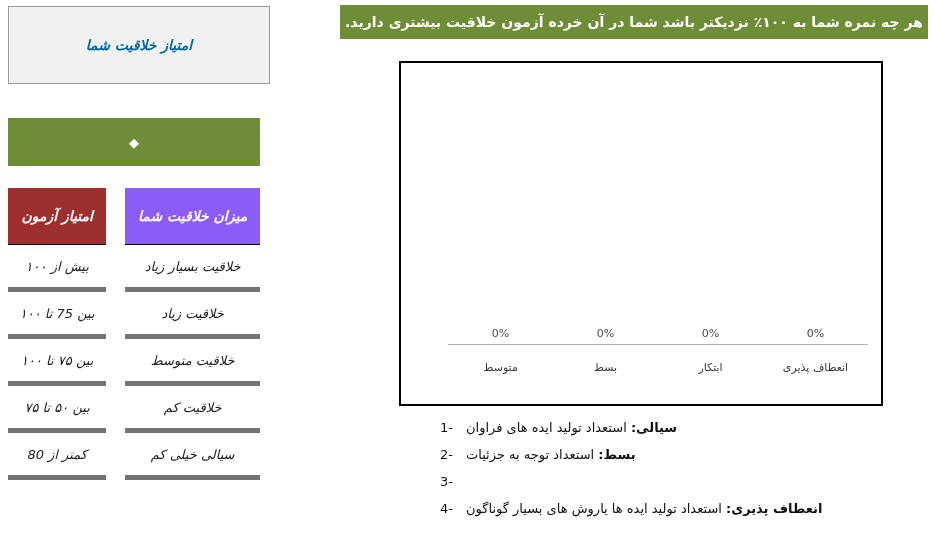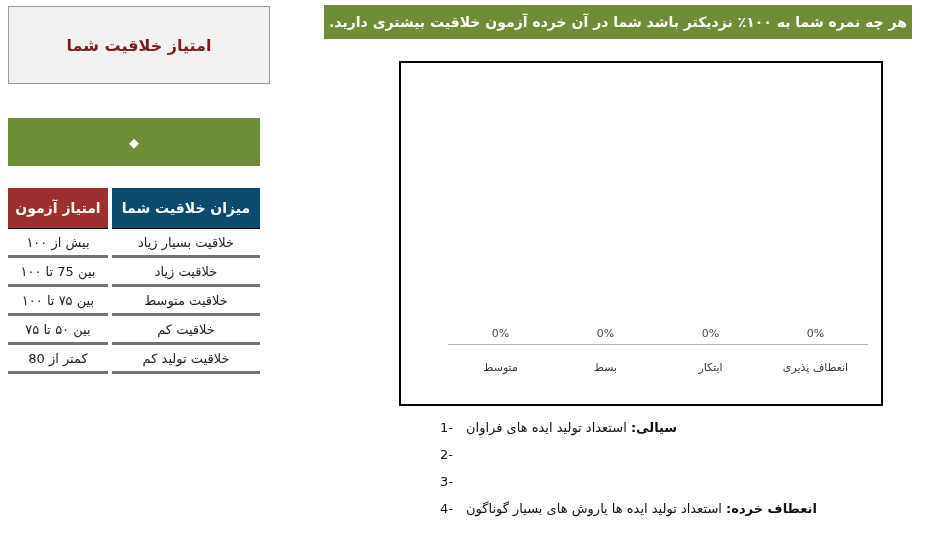--- a/index.html
+++ b/index.html
@@ -23,24 +23,25 @@
     width: 262px;
     height: 78px;
     border: 1px solid #9a9a9a;
     background: #f1f1f1;
     display: flex;
     align-items: center;
     justify-content: center;
     box-sizing: border-box;
   }
   #title-box .title-text {
-    color: #7f1d1d;
-    font-size: 16px;
+    color: #0369a1;
+    font-size: 14px;
     font-weight: bold;
     direction: rtl;
+    font-style: italic;
   }
 
   #green-bar {
     position: absolute;
     left: 8px;
     top: 118px;
     width: 252px;
     height: 48px;
     background: #6f8c37;
     display: flex;
@@ -56,51 +57,52 @@
   
   #legend-table {
     position: absolute;
     left: 8px;
     top: 188px;
     width: 252px;
     border-collapse: collapse;
     direction: rtl;
   }
   #legend-table td, #legend-table th {
-    padding: 0;
+    padding: 8px;
     margin: 6px;
+    font-style: italic;
   }
   .hdr {
     height: 40px;
     font-size: 14px;
     font-weight: bold;
     color: #ffffff;
     text-align: center;
     vertical-align: middle;
   }
   .hdr-score { background: #9e2f2f; width: 100px; }
-  .hdr-level { background: #0c4a6e; width: 148px; }
+  .hdr-level { background: #8b5cf6; width: 148px; }
   .cell {
     height: 26px;
     font-size: 13px;
     color: #222222;
     text-align: center;
     vertical-align: middle;
     border-top: 1px solid #000;
-    border-bottom: 3px solid #737373;
+    border-bottom: 5px solid #737373;
     background: #ffffff;
   }
   .cell-score { width: 100px; }
   .cell-level { width: 148px; }
   .spacer-col { width: 4px; background: #ffffff; border: none; }
 
   
   #banner {
     position: absolute;
-    left: 324px;
+    left: 340px;
     top: 5px;
     width: 588px;
     height: 34px;
     background: #6f8c37;
     display: flex;
     align-items: center;
     justify-content: center;
     box-sizing: border-box;
   }
   #banner .banner-text {
@@ -237,21 +239,21 @@
       <td class="cell cell-level">خلاقیت متوسط</td>
       <td class="spacer-col"></td>
       <td class="cell cell-score">بین ۷۵ تا ۱۰۰</td>
     </tr>
     <tr>
       <td class="cell cell-level">خلاقیت کم</td>
       <td class="spacer-col"></td>
       <td class="cell cell-score">بین ۵۰ تا ۷۵</td>
     </tr>
     <tr>
-      <td class="cell cell-level">خلاقیت تولید کم</td>
+      <td class="cell cell-level">سیالی خیلی کم</td>
       <td class="spacer-col"></td>
       <td class="cell cell-score">کمتر از 80</td>
     </tr>
   </tbody>
 </table>
 
 <div id="banner">
   <span class="banner-text">هر چه نمره شما به ۱۰۰٪ نزدیکتر باشد شما در آن خرده آزمون خلاقیت بیشتری دارید.</span>
 </div>
 
@@ -282,21 +284,22 @@
   </div>
 </div>
 
 <div id="footnotes">
   <div class="note-row">
     <span class="note-num">1-</span>
     <span class="note-text"><b>سیالی:</b> استعداد تولید ایده های فراوان</span>
   </div>
   <div class="note-row">
     <span class="note-num">2-</span>
+    <span class="note-text"><b>بسط:</b> استعداد توجه به جزئیات</span>
   </div>
   <div class="note-row">
     <span class="note-num">3-</span>
   </div>
   <div class="note-row">
     <span class="note-num">4-</span>
-    <span class="note-text"><b>انعطاف خرده:</b> استعداد تولید ایده ها یاروش های بسیار گوناگون</span>
+    <span class="note-text"><b>انعطاف پذیری:</b> استعداد تولید ایده ها یاروش های بسیار گوناگون</span>
   </div>
 </div>
 
 </body></html>

